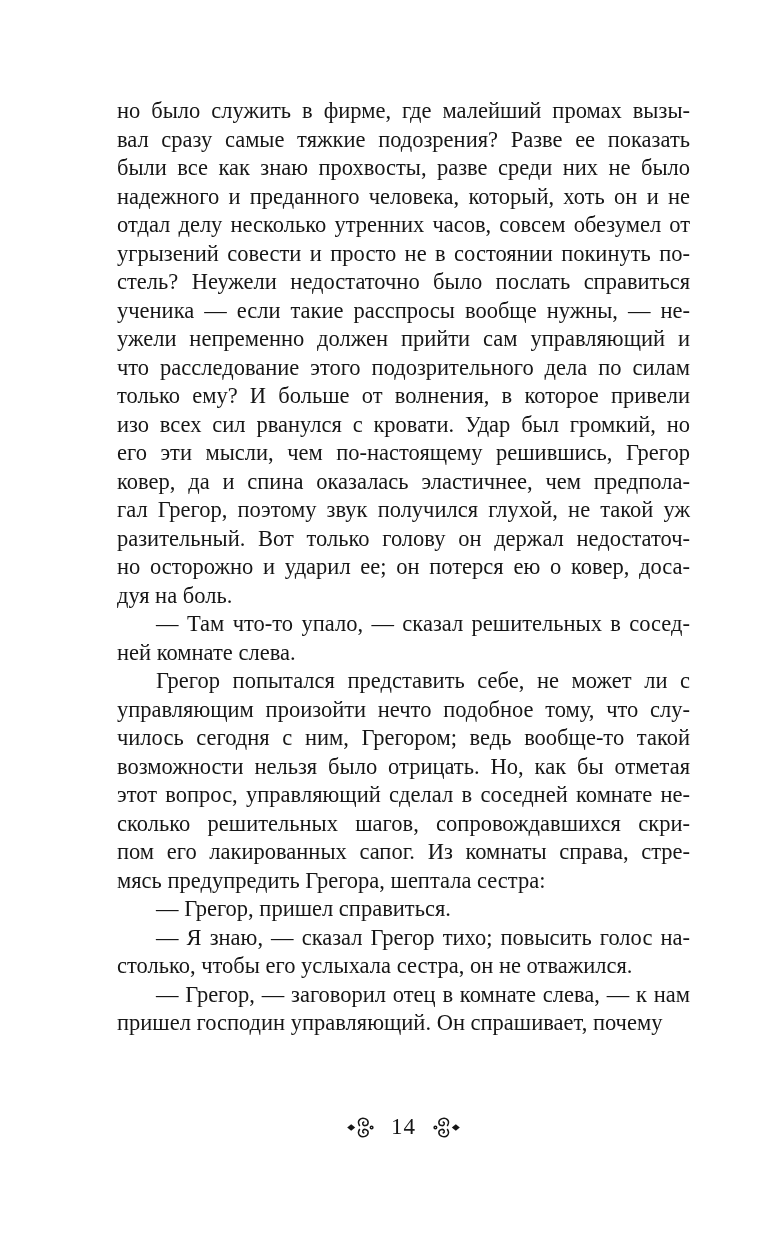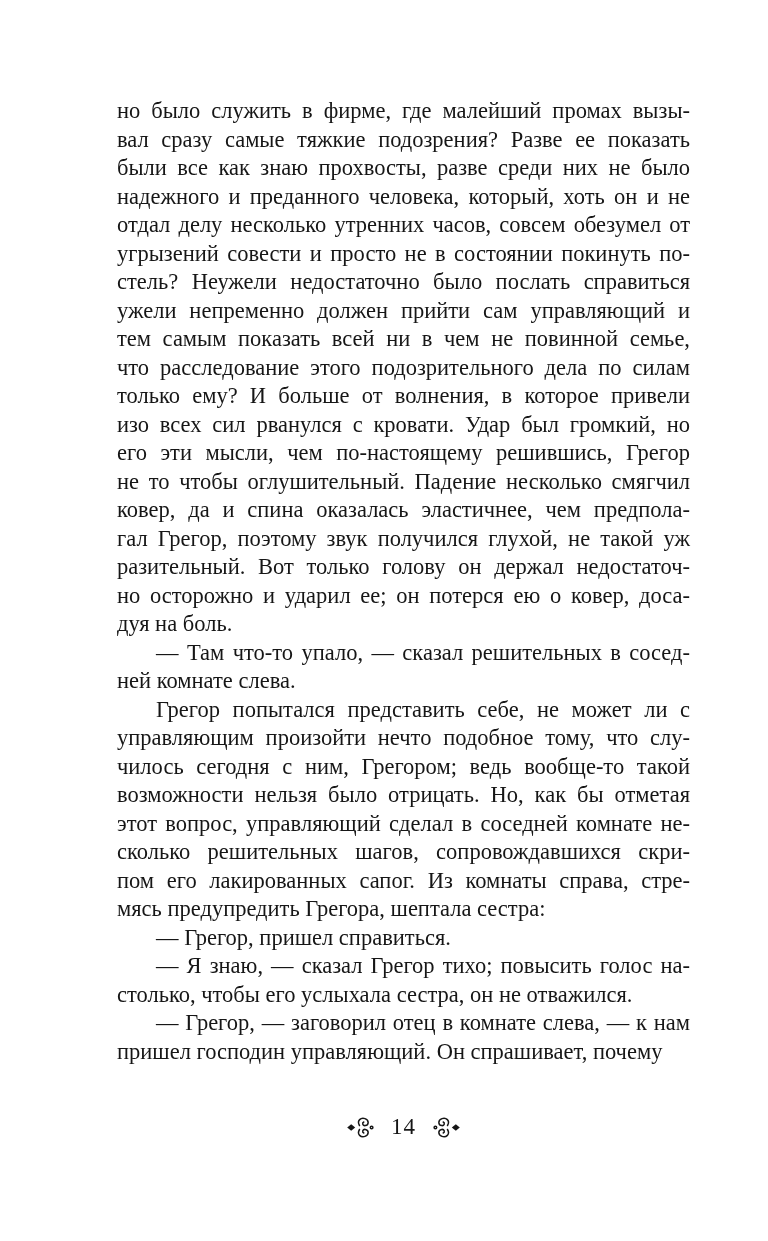--- a/index.html
+++ b/index.html
@@ -60,27 +60,26 @@
 <div class="book-page">
 
   <div class="text-block">
       <div class="line">но было служить в фирме, где малейший промах вызы-</div>
       <div class="line">вал сразу самые тяжкие подозрения? Разве ее показать</div>
       <div class="line">были все как знаю прохвосты, разве среди них не было</div>
       <div class="line">надежного и преданного человека, который, хоть он и не</div>
       <div class="line">отдал делу несколько утренних часов, совсем обезумел от</div>
       <div class="line">угрызений совести и просто не в состоянии покинуть по-</div>
       <div class="line">стель? Неужели недостаточно было послать справиться</div>
+      <div class="line">ученика — если такие расспросы вообще нужны, — не-</div>
       <div class="line">ужели непременно должен прийти сам управляющий и</div>
-      <div class="line">тем самым показать всей ни в чем не повинной семье,</div>
       <div class="line">что расследование этого подозрительного дела по силам</div>
       <div class="line">только ему? И больше от волнения, в которое привели</div>
       <div class="line">изо всех сил рванулся с кровати. Удар был громкий, но</div>
       <div class="line">его эти мысли, чем по-настоящему решившись, Грегор</div>
-      <div class="line">не то чтобы оглушительный. Падение несколько смягчил</div>
       <div class="line">ковер, да и спина оказалась эластичнее, чем предпола-</div>
       <div class="line">гал Грегор, поэтому звук получился глухой, не такой уж</div>
       <div class="line">разительный. Вот только голову он держал недостаточ-</div>
       <div class="line">но осторожно и ударил ее; он потерся ею о ковер, доса-</div>
       <div class="line last">дуя на боль.</div>
       <div class="line indent">— Там что-то упало, — сказал решительных в сосед-</div>
       <div class="line last">ней комнате слева.</div>
       <div class="line indent">Грегор попытался представить себе, не может ли с</div>
       <div class="line">управляющим произойти нечто подобное тому, что слу-</div>
       <div class="line">чилось сегодня с ним, Грегором; ведь вообще-то такой</div>

